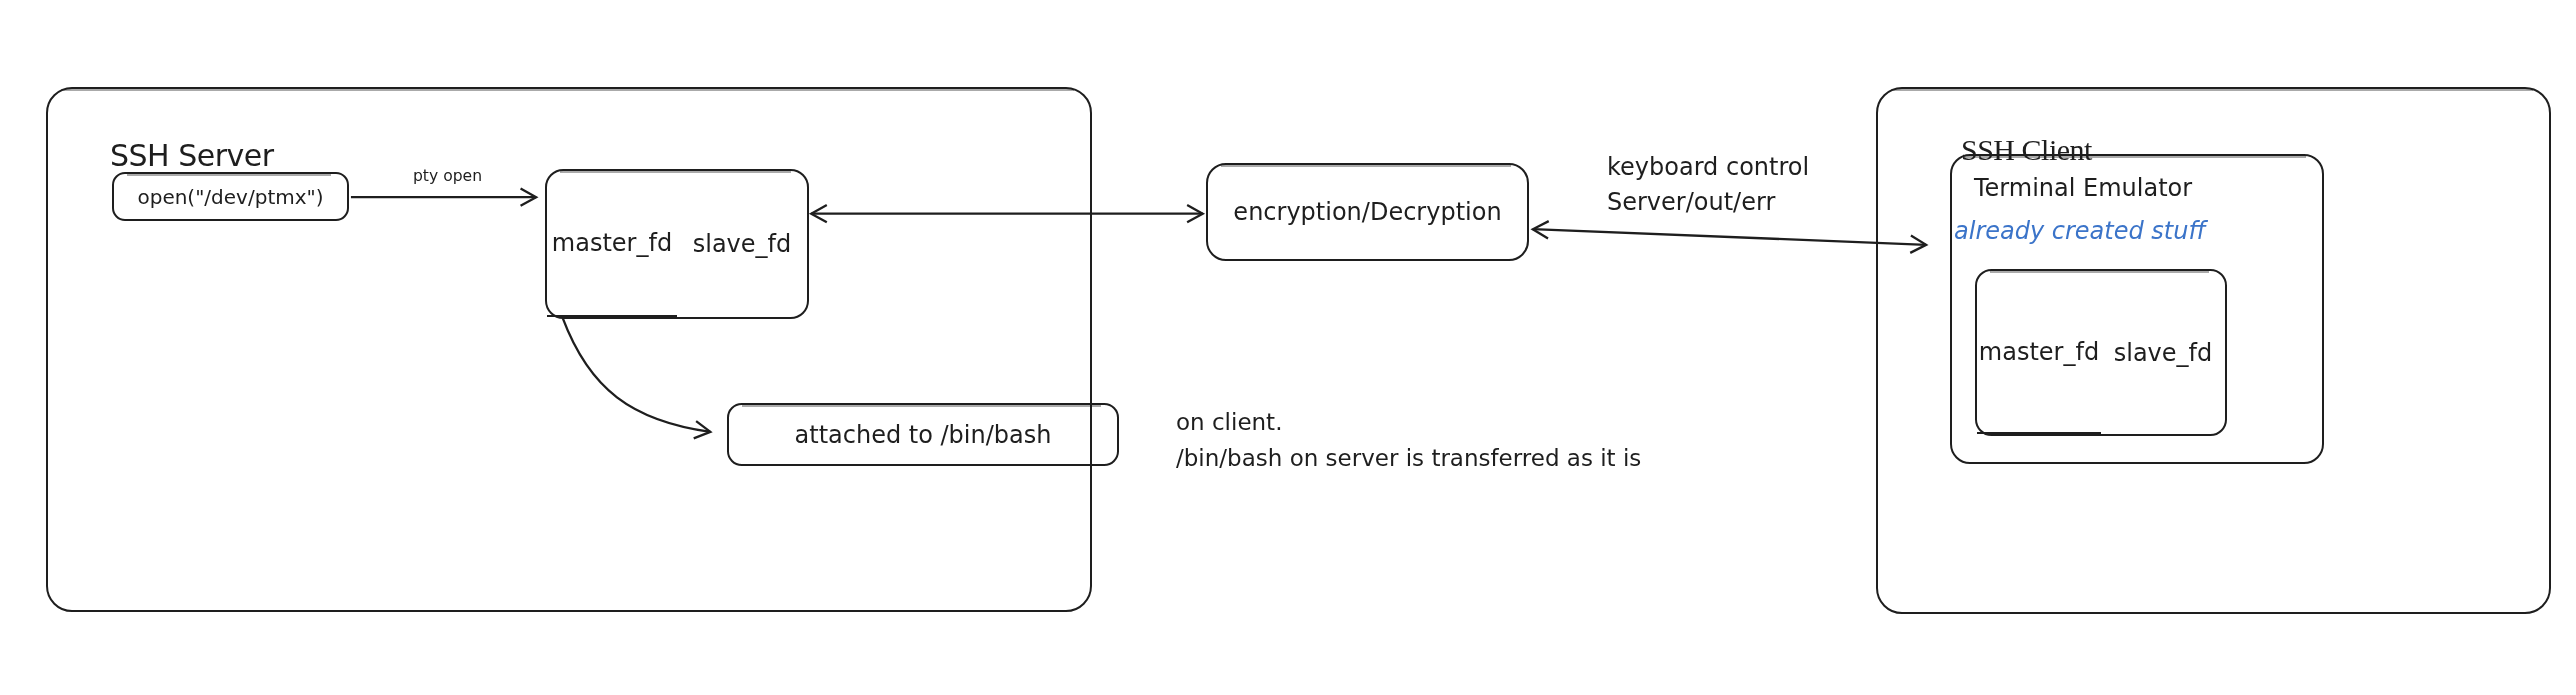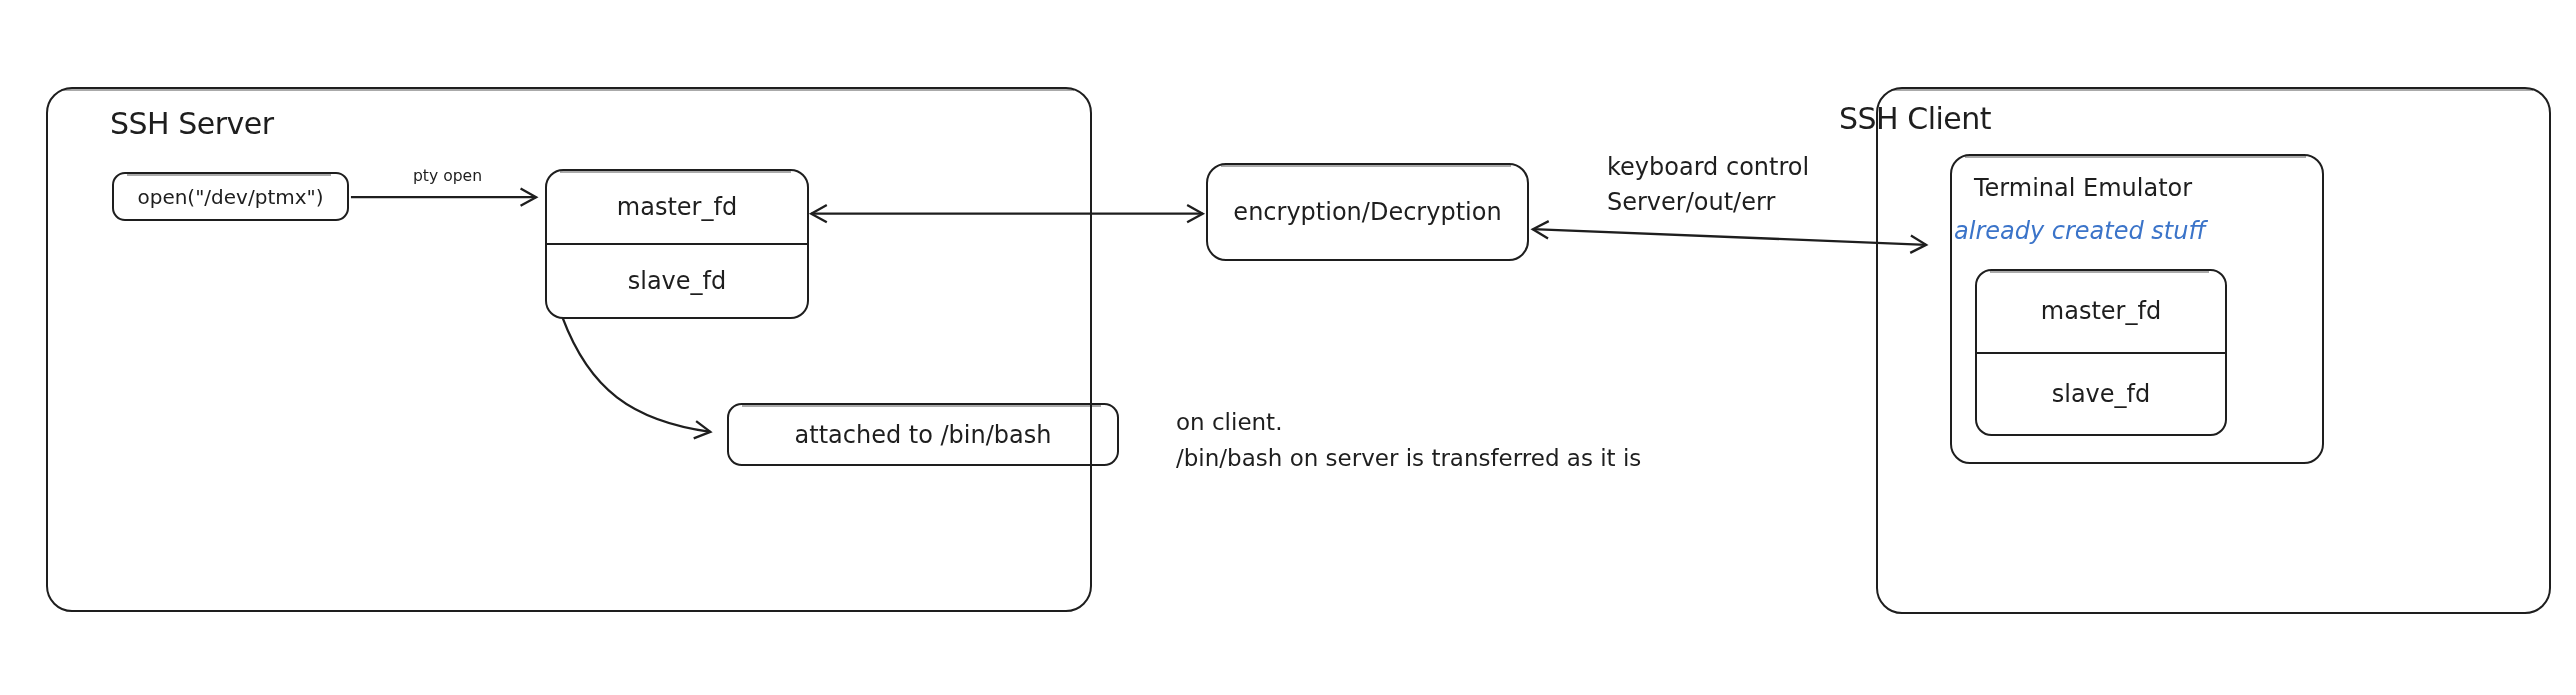--- a/index.html
+++ b/index.html
@@ -28,26 +28,26 @@
   
   .rough::before{
     content:"";
     position:absolute;
     top:0.9px;left:13px;right:16.5px;
     border-top:1.8px solid var(--stroke);
     opacity:.75;
     transform:translateY(-0.5px);
   }
   .label{position:absolute;white-space:nowrap;}
-  .title{font-size:30px;letter-spacing:-0.5px;font-weight:500;}
+  .title{font-size:30px;letter-spacing:-0.5px;font-weight:500;margin-top:32px;}
   .body-text{font-size:24px;}
   .small-text{font-size:20px;}
   .tiny-text{font-size:15.6px;}
   .center{display:flex;align-items:center;justify-content:center;text-align:center;}
-  .fd-box{display:flex;flex-direction:column;text-align:right;}
+  .fd-box{display:flex;flex-direction:row;text-align:right;}
   .fd-cell{flex:1;display:flex;align-items:center;justify-content:center;font-size:24px;}
   .fd-cell:first-child{border-bottom:2.3px solid var(--stroke);}
   .blue{color:var(--accent-blue);}
   svg.arrows{position:absolute;inset:0;pointer-events:none;}
   svg.arrows path{stroke:var(--stroke);stroke-width:2.5;fill:none;}
 </style>
 </head>
 <body>
 
 <div class="canvas">
@@ -96,21 +96,21 @@
     </div>
 
     <div class="label" style="left:1176px;top:404px;font-size:23px;line-height:36px;">
       <div>on client.</div>
       <div>/bin/bash on server is transferred as it is</div>
     </div>
   </section>
 
   <section class="group">
     <div class="box rough" style="left:1876px;top:87px;width:675px;height:527px;border-radius:26px;"></div>
-    <div class="label title" style="left:1839px;top:101px;">SSH Client</div>
+    <div class="label title" style="left:1961px;top:101px;font-family:Liberation Serif, serif;">SSH Client</div>
 
     <div class="box rough" style="left:1950px;top:154px;width:374px;height:310px;border-radius:20px;"></div>
     <div class="label body-text" style="left:1974px;top:174px;">Terminal Emulator</div>
     <div class="label body-text blue" style="left:1954px;top:217px;font-style:italic;">already created stuff</div>
 
     <div class="box rough fd-box" style="left:1975px;top:269px;width:252px;height:167px;border-radius:16.5px;">
       <div class="fd-cell">master_fd</div>
       <div class="fd-cell">slave_fd</div>
     </div>
   </section>

